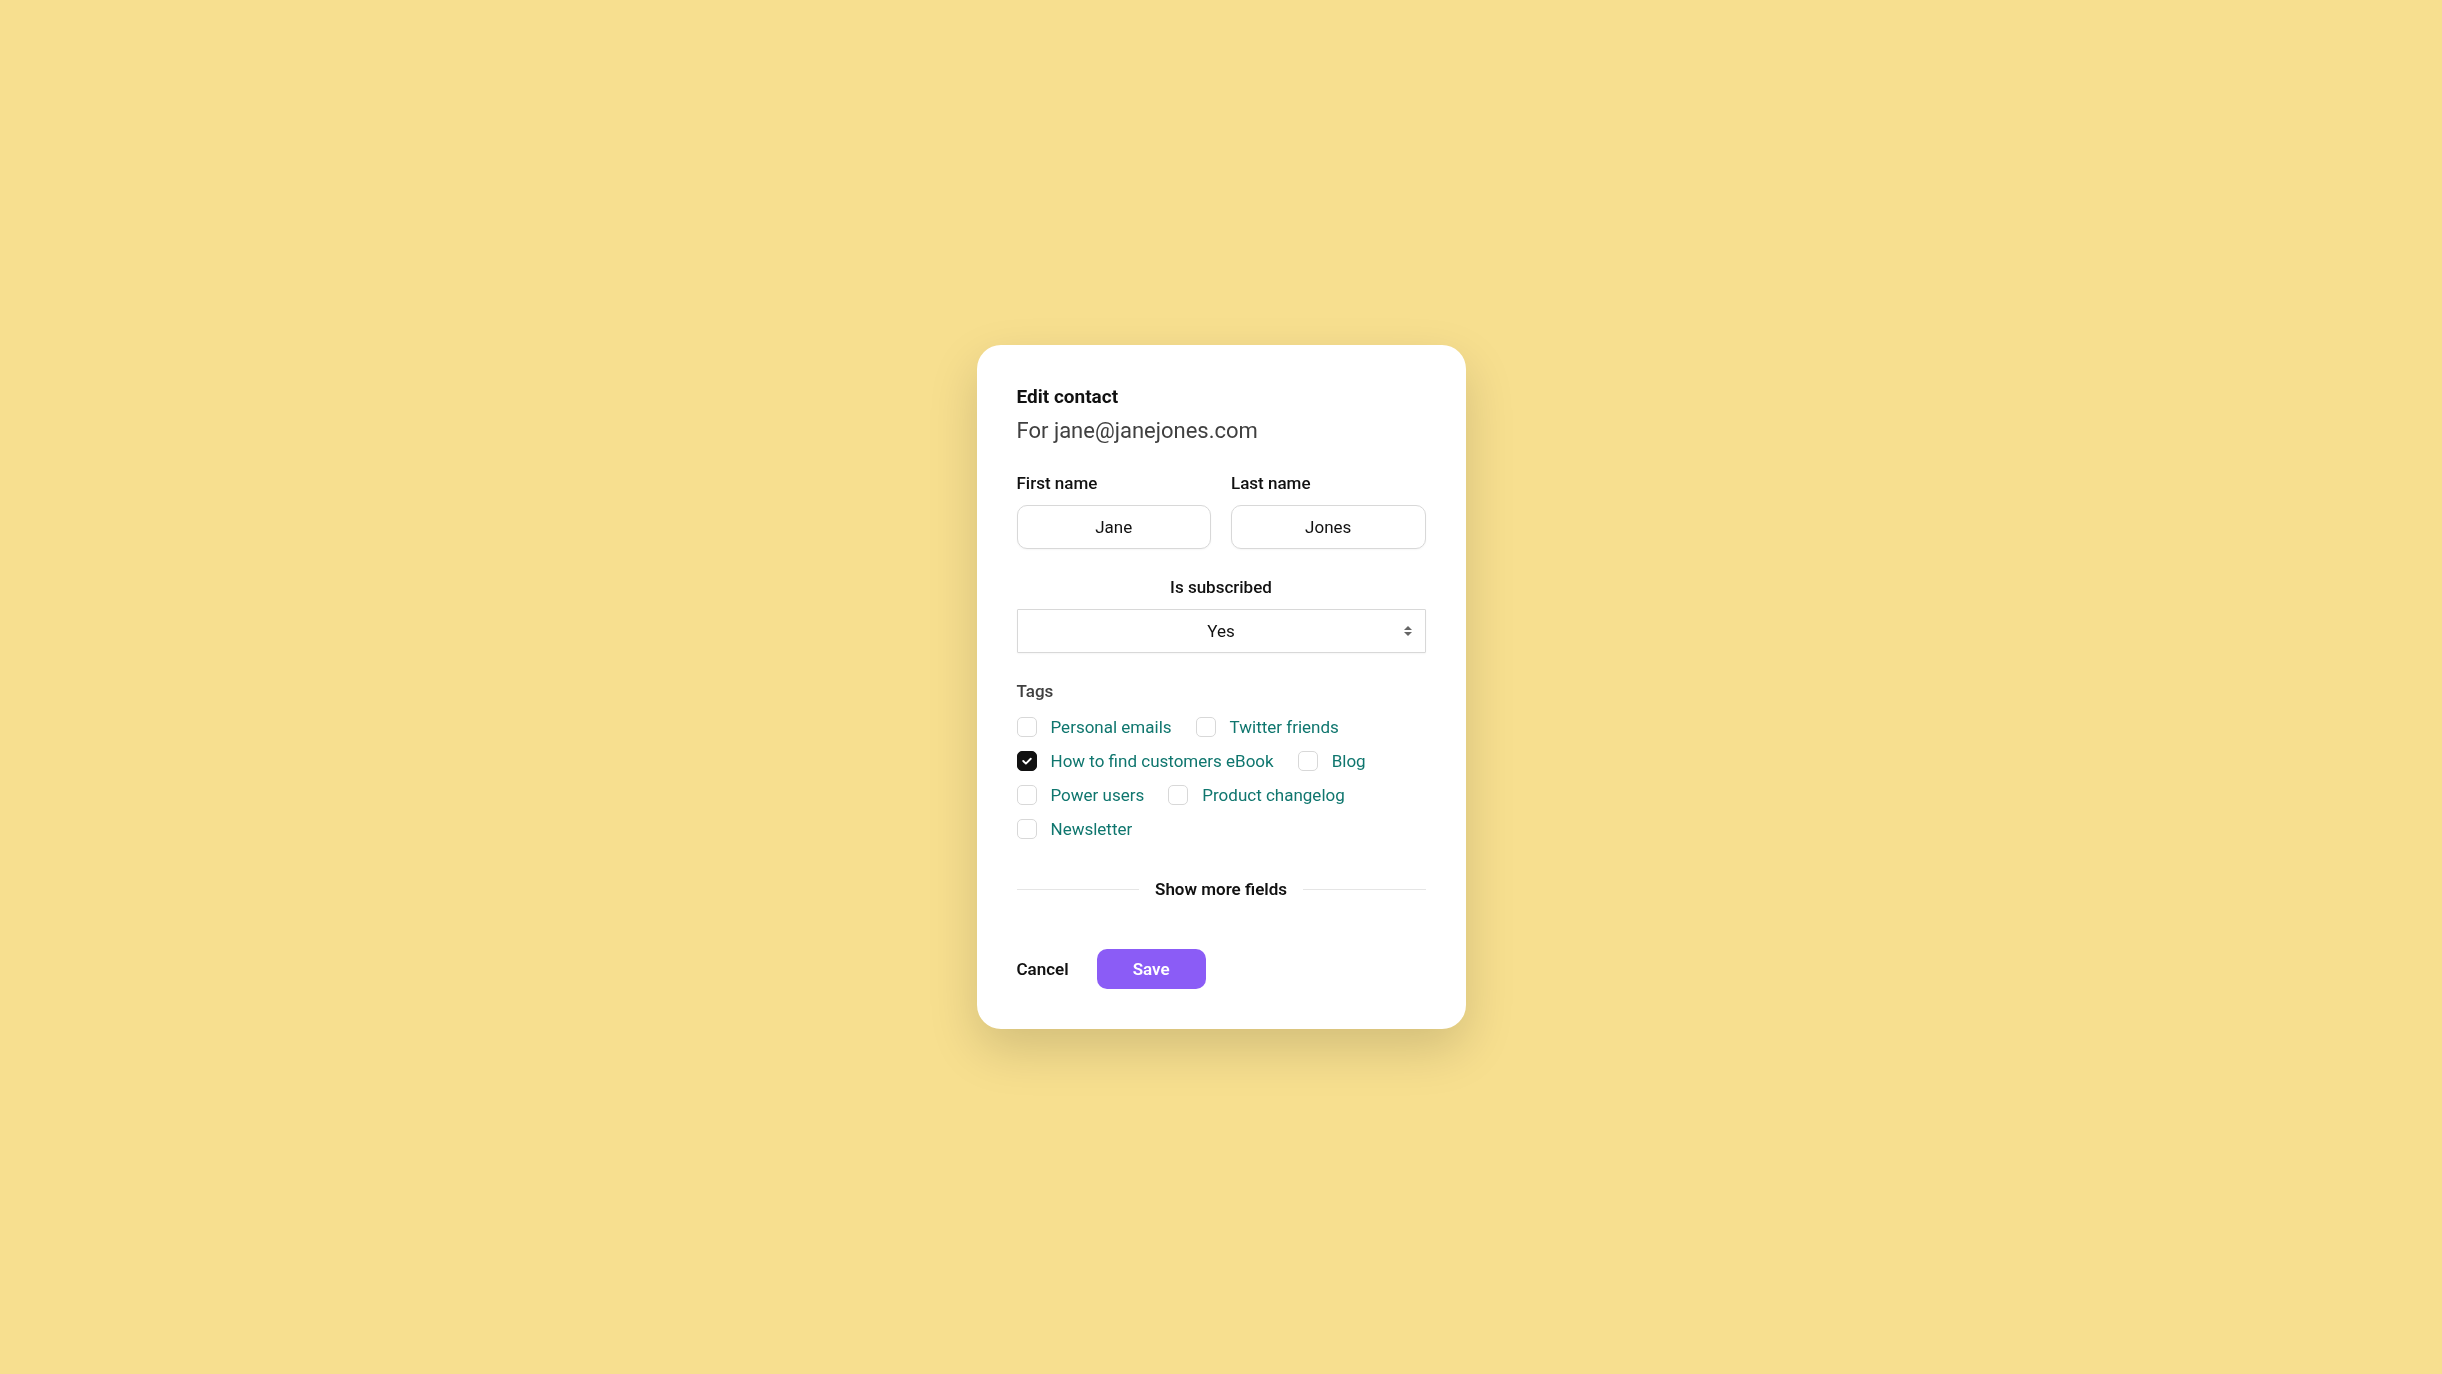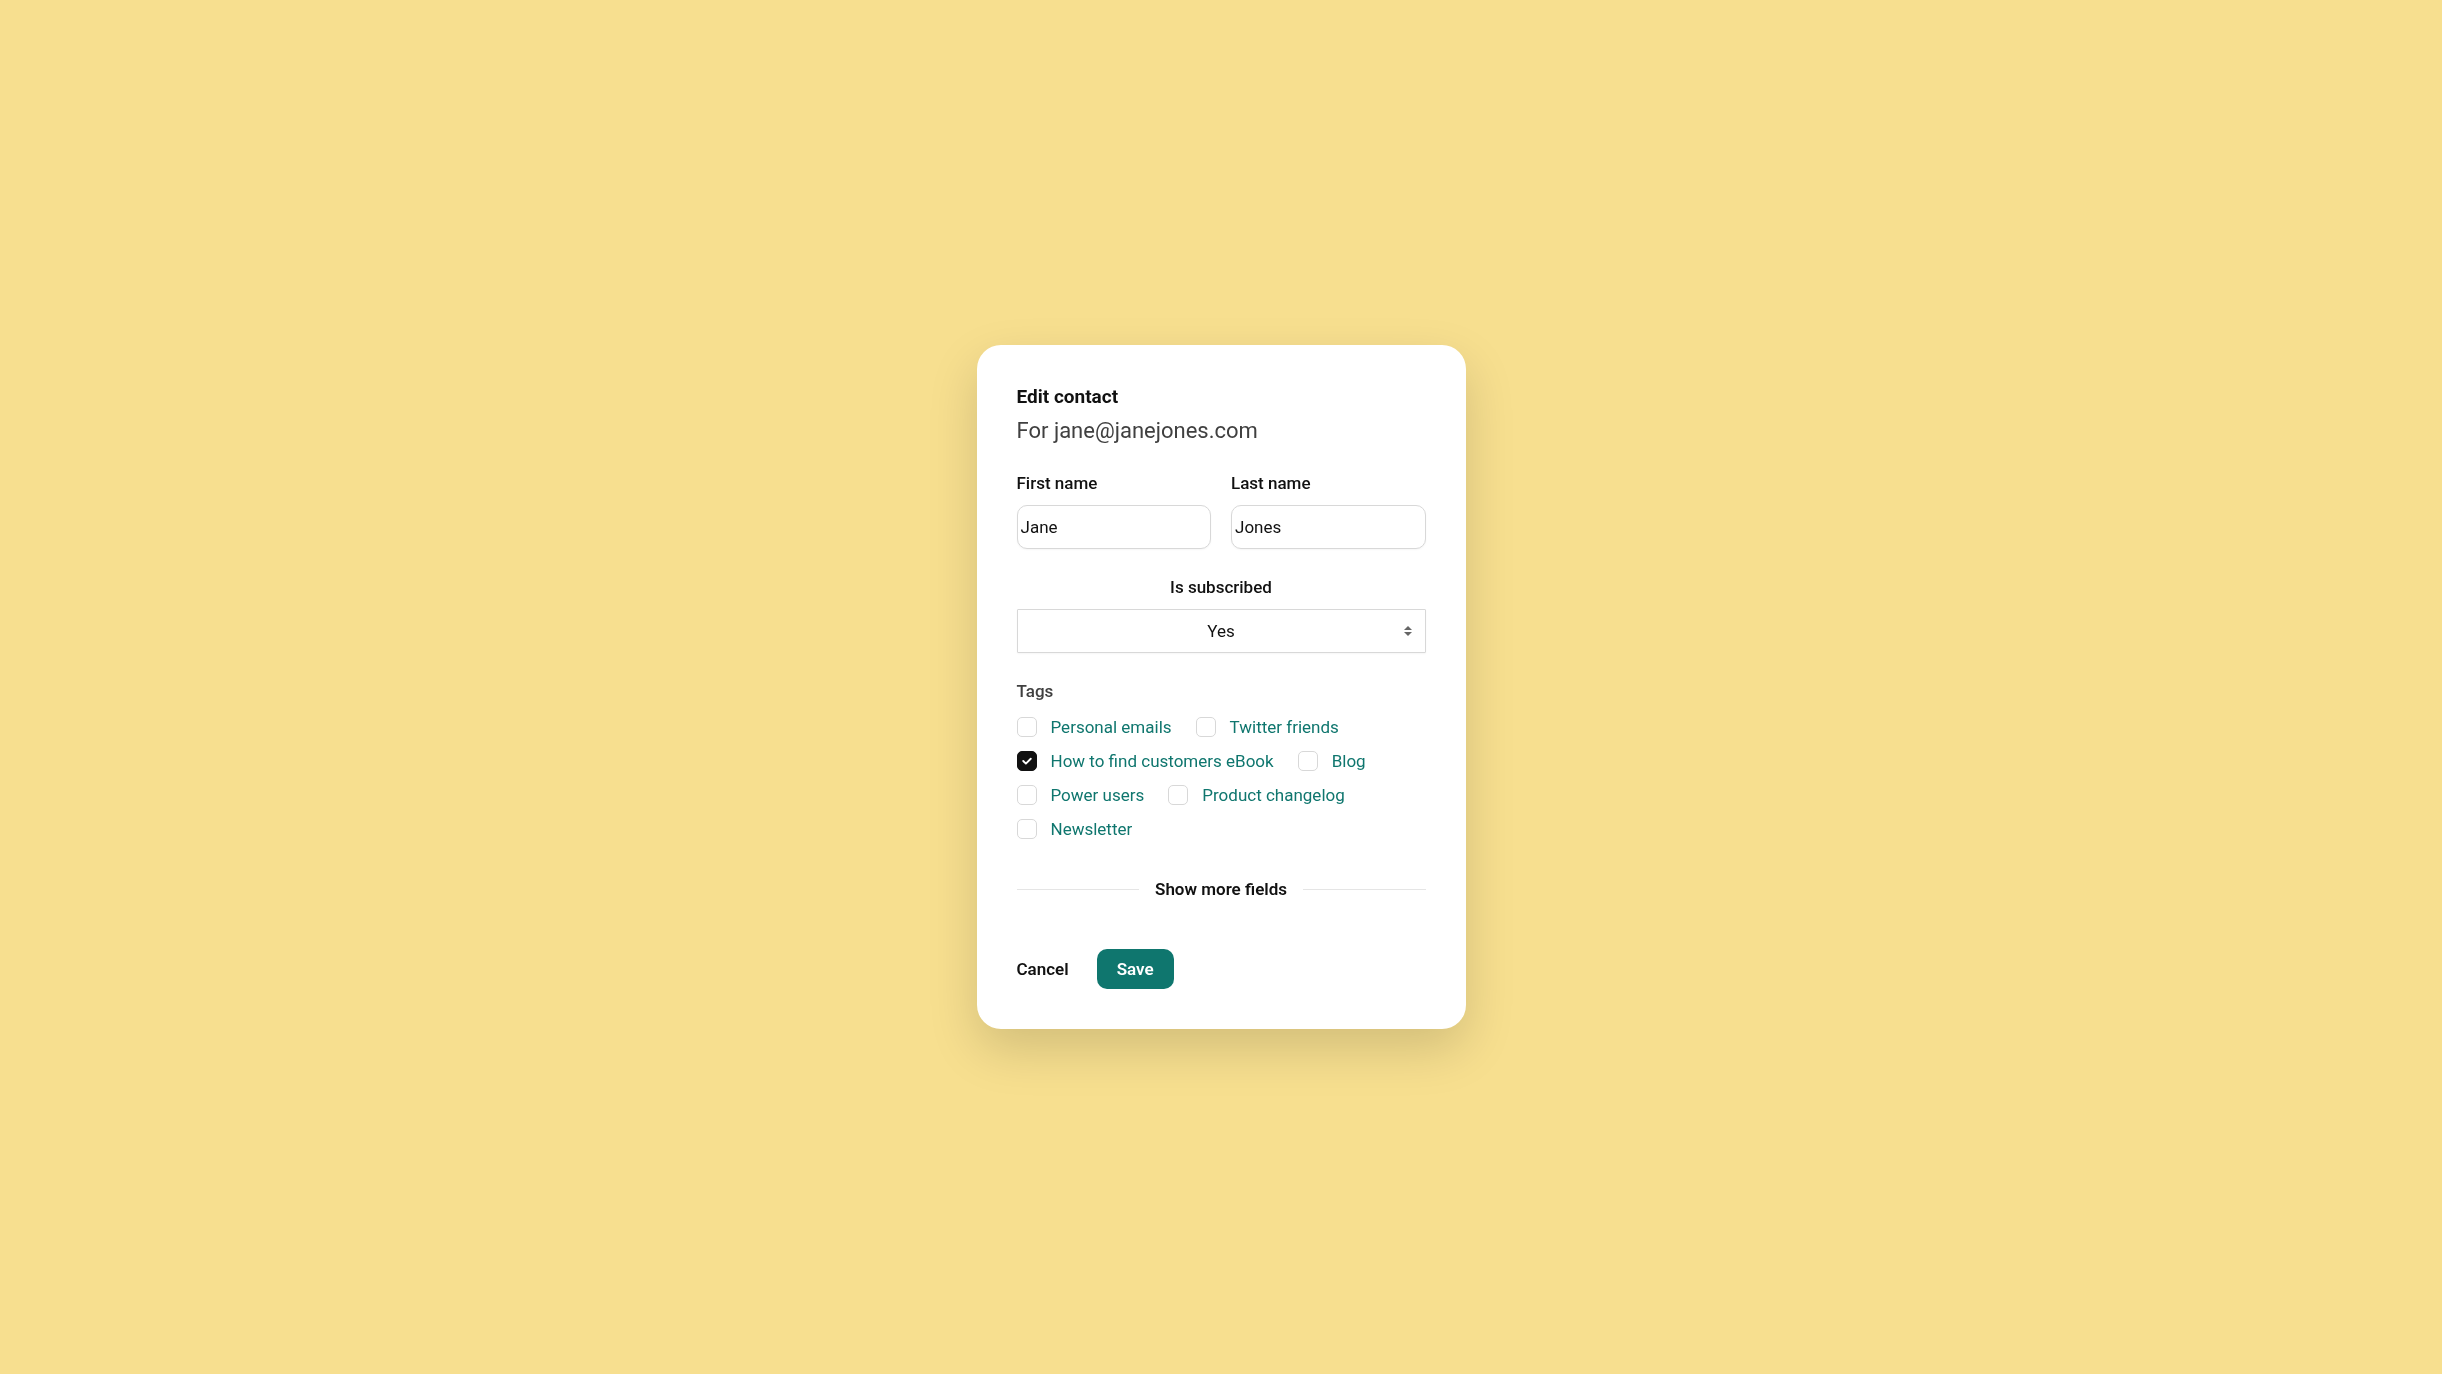--- a/index.html
+++ b/index.html
@@ -57,20 +57,21 @@
     .text-input {
       width: 100%;
       padding: 11px 3px;
       font-size: 17px;
       border: 1px solid #d8d8d8;
       border-radius: 10px;
       background: #fff;
       box-shadow: 0 1px 2px rgba(0,0,0,0.04);
       font-family: inherit;
       color: #111;
+      text-align: center;
     }
     .select-wrapper {
       position: relative;
       width: 100%;
     }
     .select-input {
       width: 100%;
       padding: 11px 1px;
       font-size: 17px;
       border: 1px solid #d8d8d8;
@@ -176,24 +177,24 @@
     .btn-cancel {
       background: none;
       border: none;
       font-size: 17px;
       font-weight: 600;
       color: #111;
       cursor: pointer;
       font-family: inherit;
     }
     .btn-save {
-      background: #0f766e;
+      background: #8b5cf6;
       border: none;
       border-radius: 10px;
-      padding: 10px 20px;
+      padding: 10px 36px;
       font-size: 17px;
       font-weight: 600;
       color: #fff;
       cursor: pointer;
       font-family: inherit;
     }
   </style>
 </head>
 <body>
 

